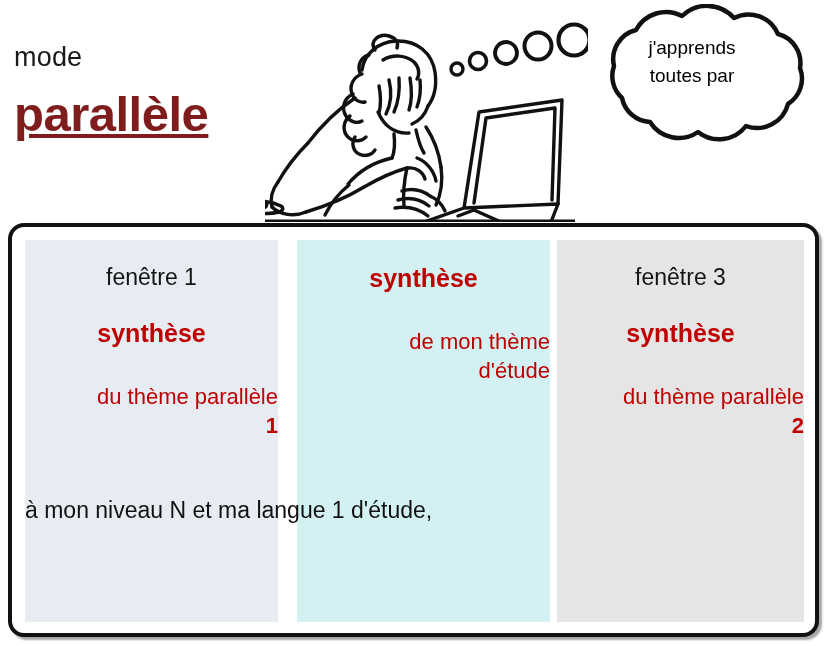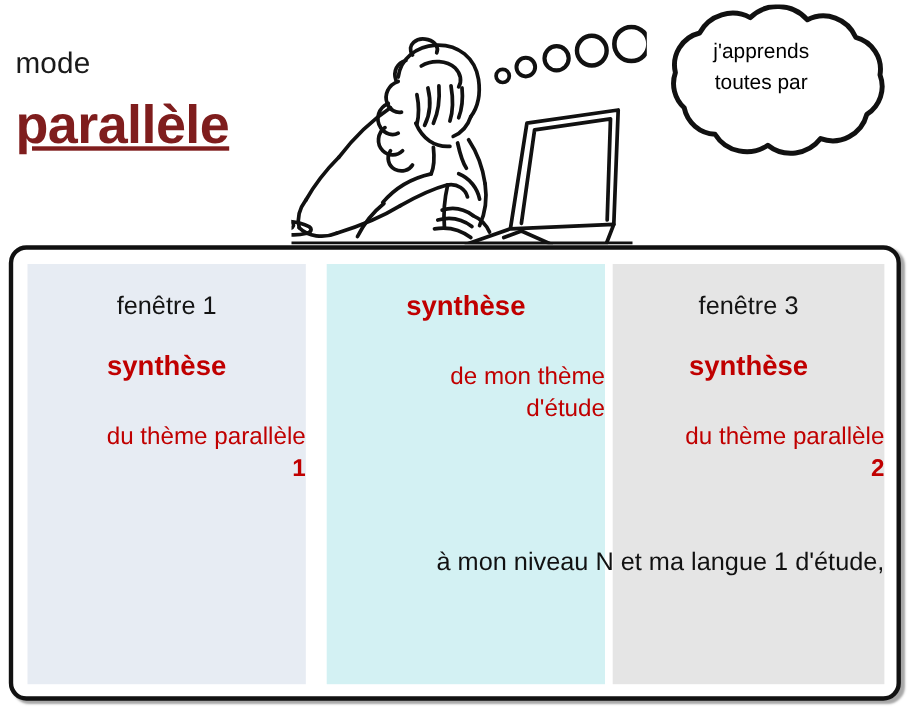--- a/index.html
+++ b/index.html
@@ -144,21 +144,21 @@
   .col-sub .num {
     font-weight: bold;
   }
 
   
   #shared-note {
     position: absolute;
     left: 25px;
     top: 490px;
     width: 779px;
-    text-align: right;
+    text-align: left;
     font-size: 23px;
     color: #111111;
     line-height: 1.75;
     pointer-events: none;
   }
   #shared-note div { white-space: nowrap; }
 </style>
 </head>
 <body>
 

